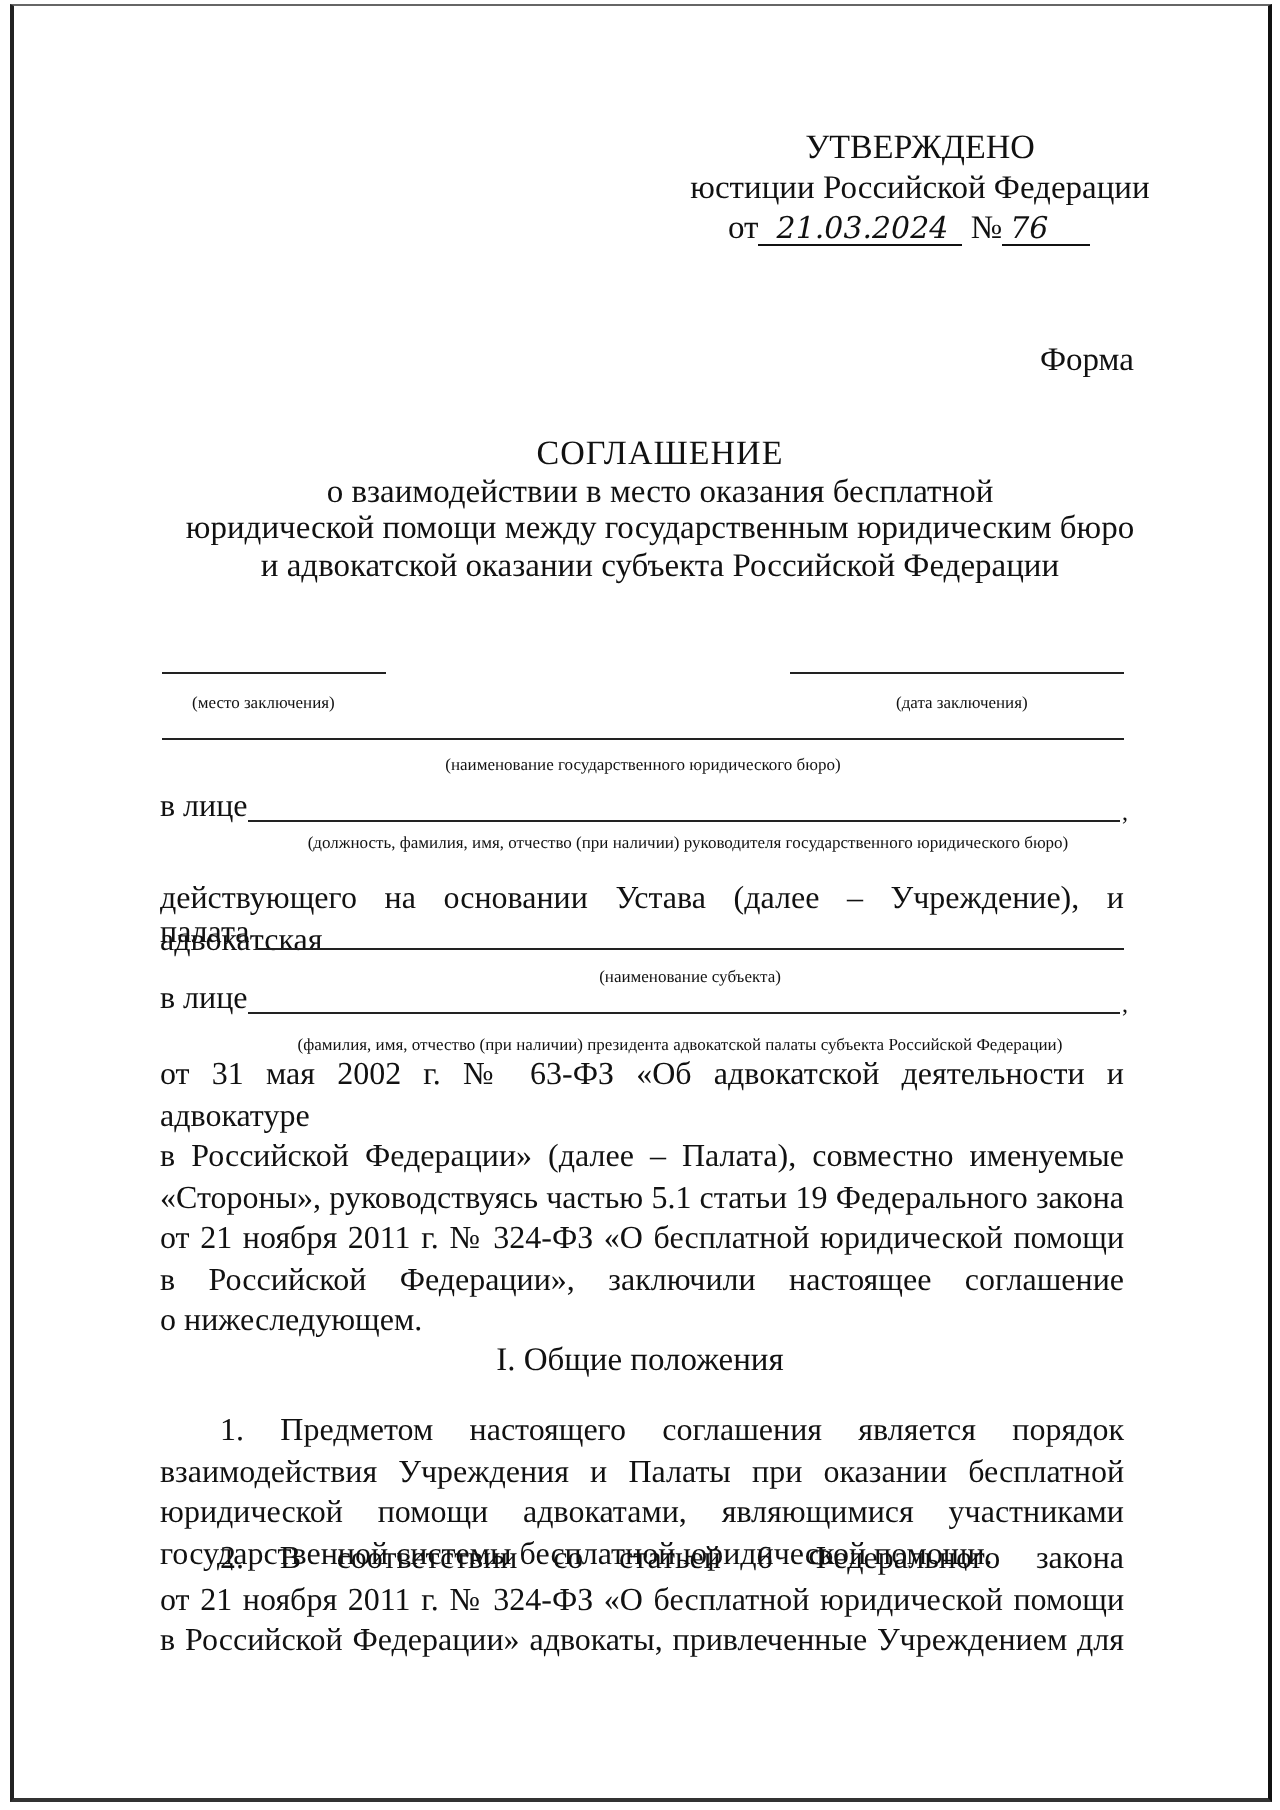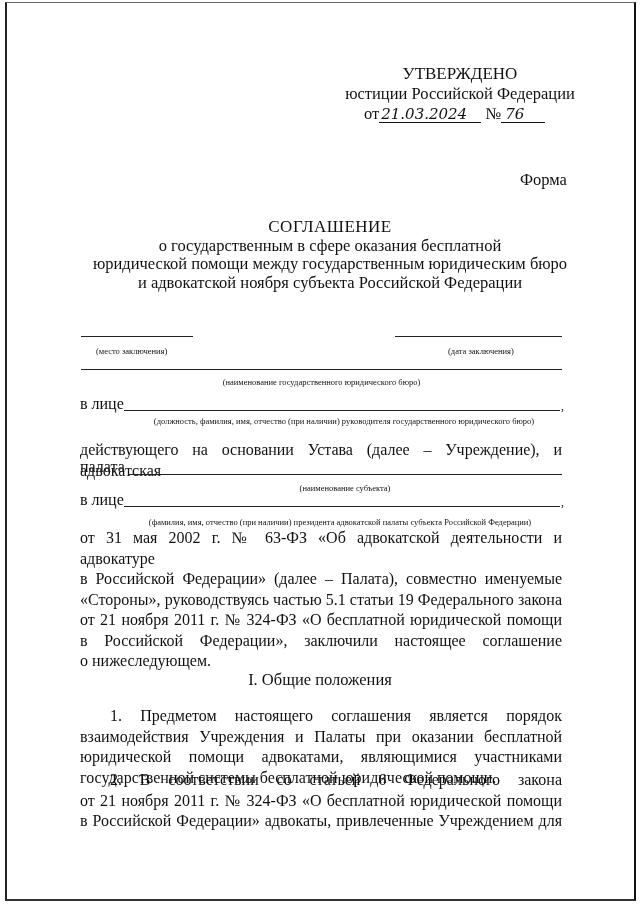--- a/index.html
+++ b/index.html
@@ -8,21 +8,21 @@
   .page { position: absolute; left: 5px; top: 2px; width: 631px; height: 899px;
           border-left: 2px solid #222; border-right: 2px solid #111;
           border-top: 1px solid #666; border-bottom: 2px solid #333; box-sizing: border-box; }
   .abs { position: absolute; white-space: nowrap; text-align: center; }
   .approve { position: absolute; left: 340px; top: 64px; width: 240px; text-align: center;
              font-size: 16.5px; line-height: 20px; }
   .approve .l1 { font-size: 17px; }
   .approve .l4 { text-align: left; padding-left: 24px; }
   .hand { font-family: "DejaVu Serif", serif; font-style: italic; font-size: 15px;
           display: inline-block; border-bottom: 1px solid #111; line-height: 16px; }
-  .date-u { width: 100px; text-align: left; padding-left: 2px; }
+  .date-u { width: 100px; text-align: center; padding-left: 2px; }
   .num-u { width: 40px; text-align: left; padding-left: 4px; }
   .forma { left: 520px; top: 170px; font-size: 16.5px; }
   .title-block { position: absolute; left: 80px; top: 218px; width: 500px; text-align: center;
                  font-size: 16.5px; line-height: 18.5px; }
   .title-block .t0 { font-size: 17px; letter-spacing: 0.5px; }
   .line { position: absolute; border-bottom: 1px solid #222; height: 0; }
   .cap { position: absolute; font-size: 8.5px; white-space: nowrap; text-align: center; }
   .para { position: absolute; left: 80px; width: 482px; font-size: 16px; line-height: 20.5px;
           text-align: justify; text-align-last: justify; }
   .row { display: block; text-align: justify; text-align-last: justify; white-space: normal; }
@@ -41,23 +41,23 @@
   <div class="l4">
     <span>от</span><span class="hand date-u">21.03.2024</span>
     <span>№</span><span class="hand num-u">76</span>
   </div>
 </div>
 
 <div class="abs forma">Форма</div>
 
 <div class="title-block">
   <div class="t0">СОГЛАШЕНИЕ</div>
-  <div>о государственным в сфере оказания бесплатной</div>
+  <div>о взаимодействии в место оказания бесплатной</div>
   <div>юридической помощи между государственным юридическим бюро</div>
-  <div>и адвокатской ноября субъекта Российской Федерации</div>
+  <div>и адвокатской оказании субъекта Российской Федерации</div>
 </div>
 
 <div class="line" style="left:81px; top:336px; width:112px;"></div>
 <div class="line" style="left:395px; top:336px; width:167px;"></div>
 <div class="cap" style="left:96px; top:346px;">(место заключения)</div>
 <div class="cap" style="left:448px; top:346px;">(дата заключения)</div>
 
 <div class="line" style="left:81px; top:369px; width:481px;"></div>
 <div class="cap" style="left:81px; top:377px; width:481px;">(наименование государственного юридического бюро)</div>
 

